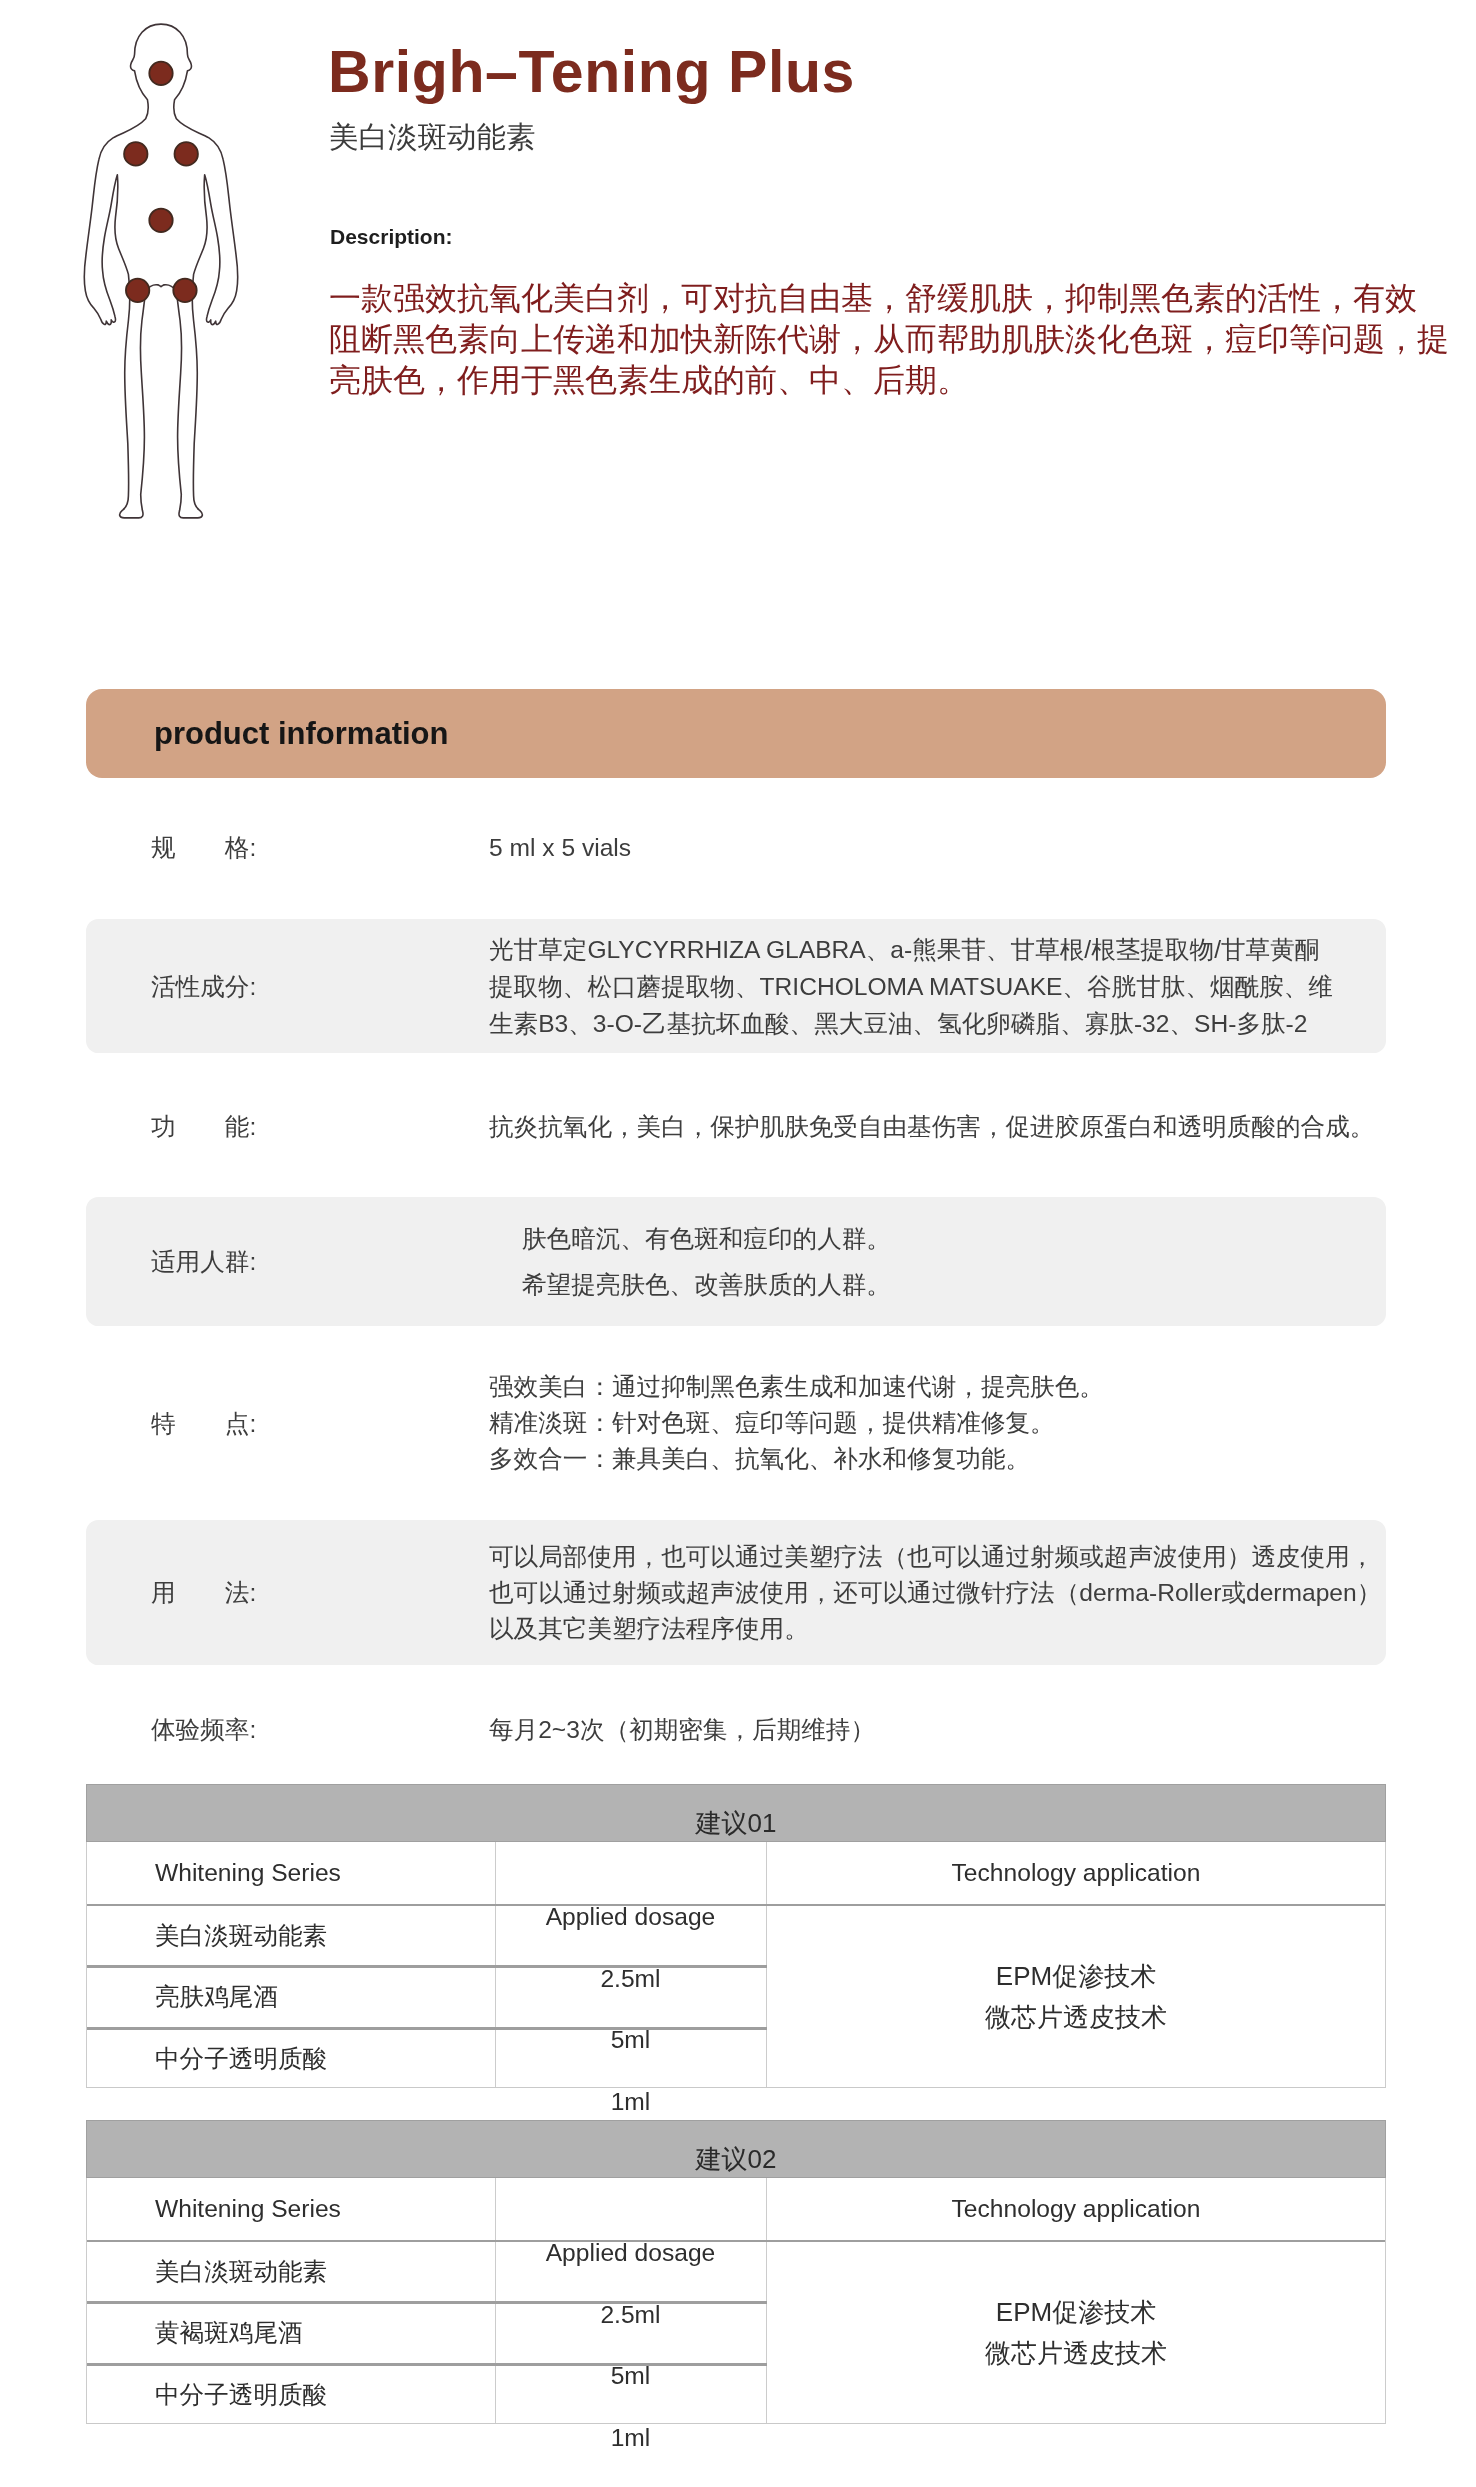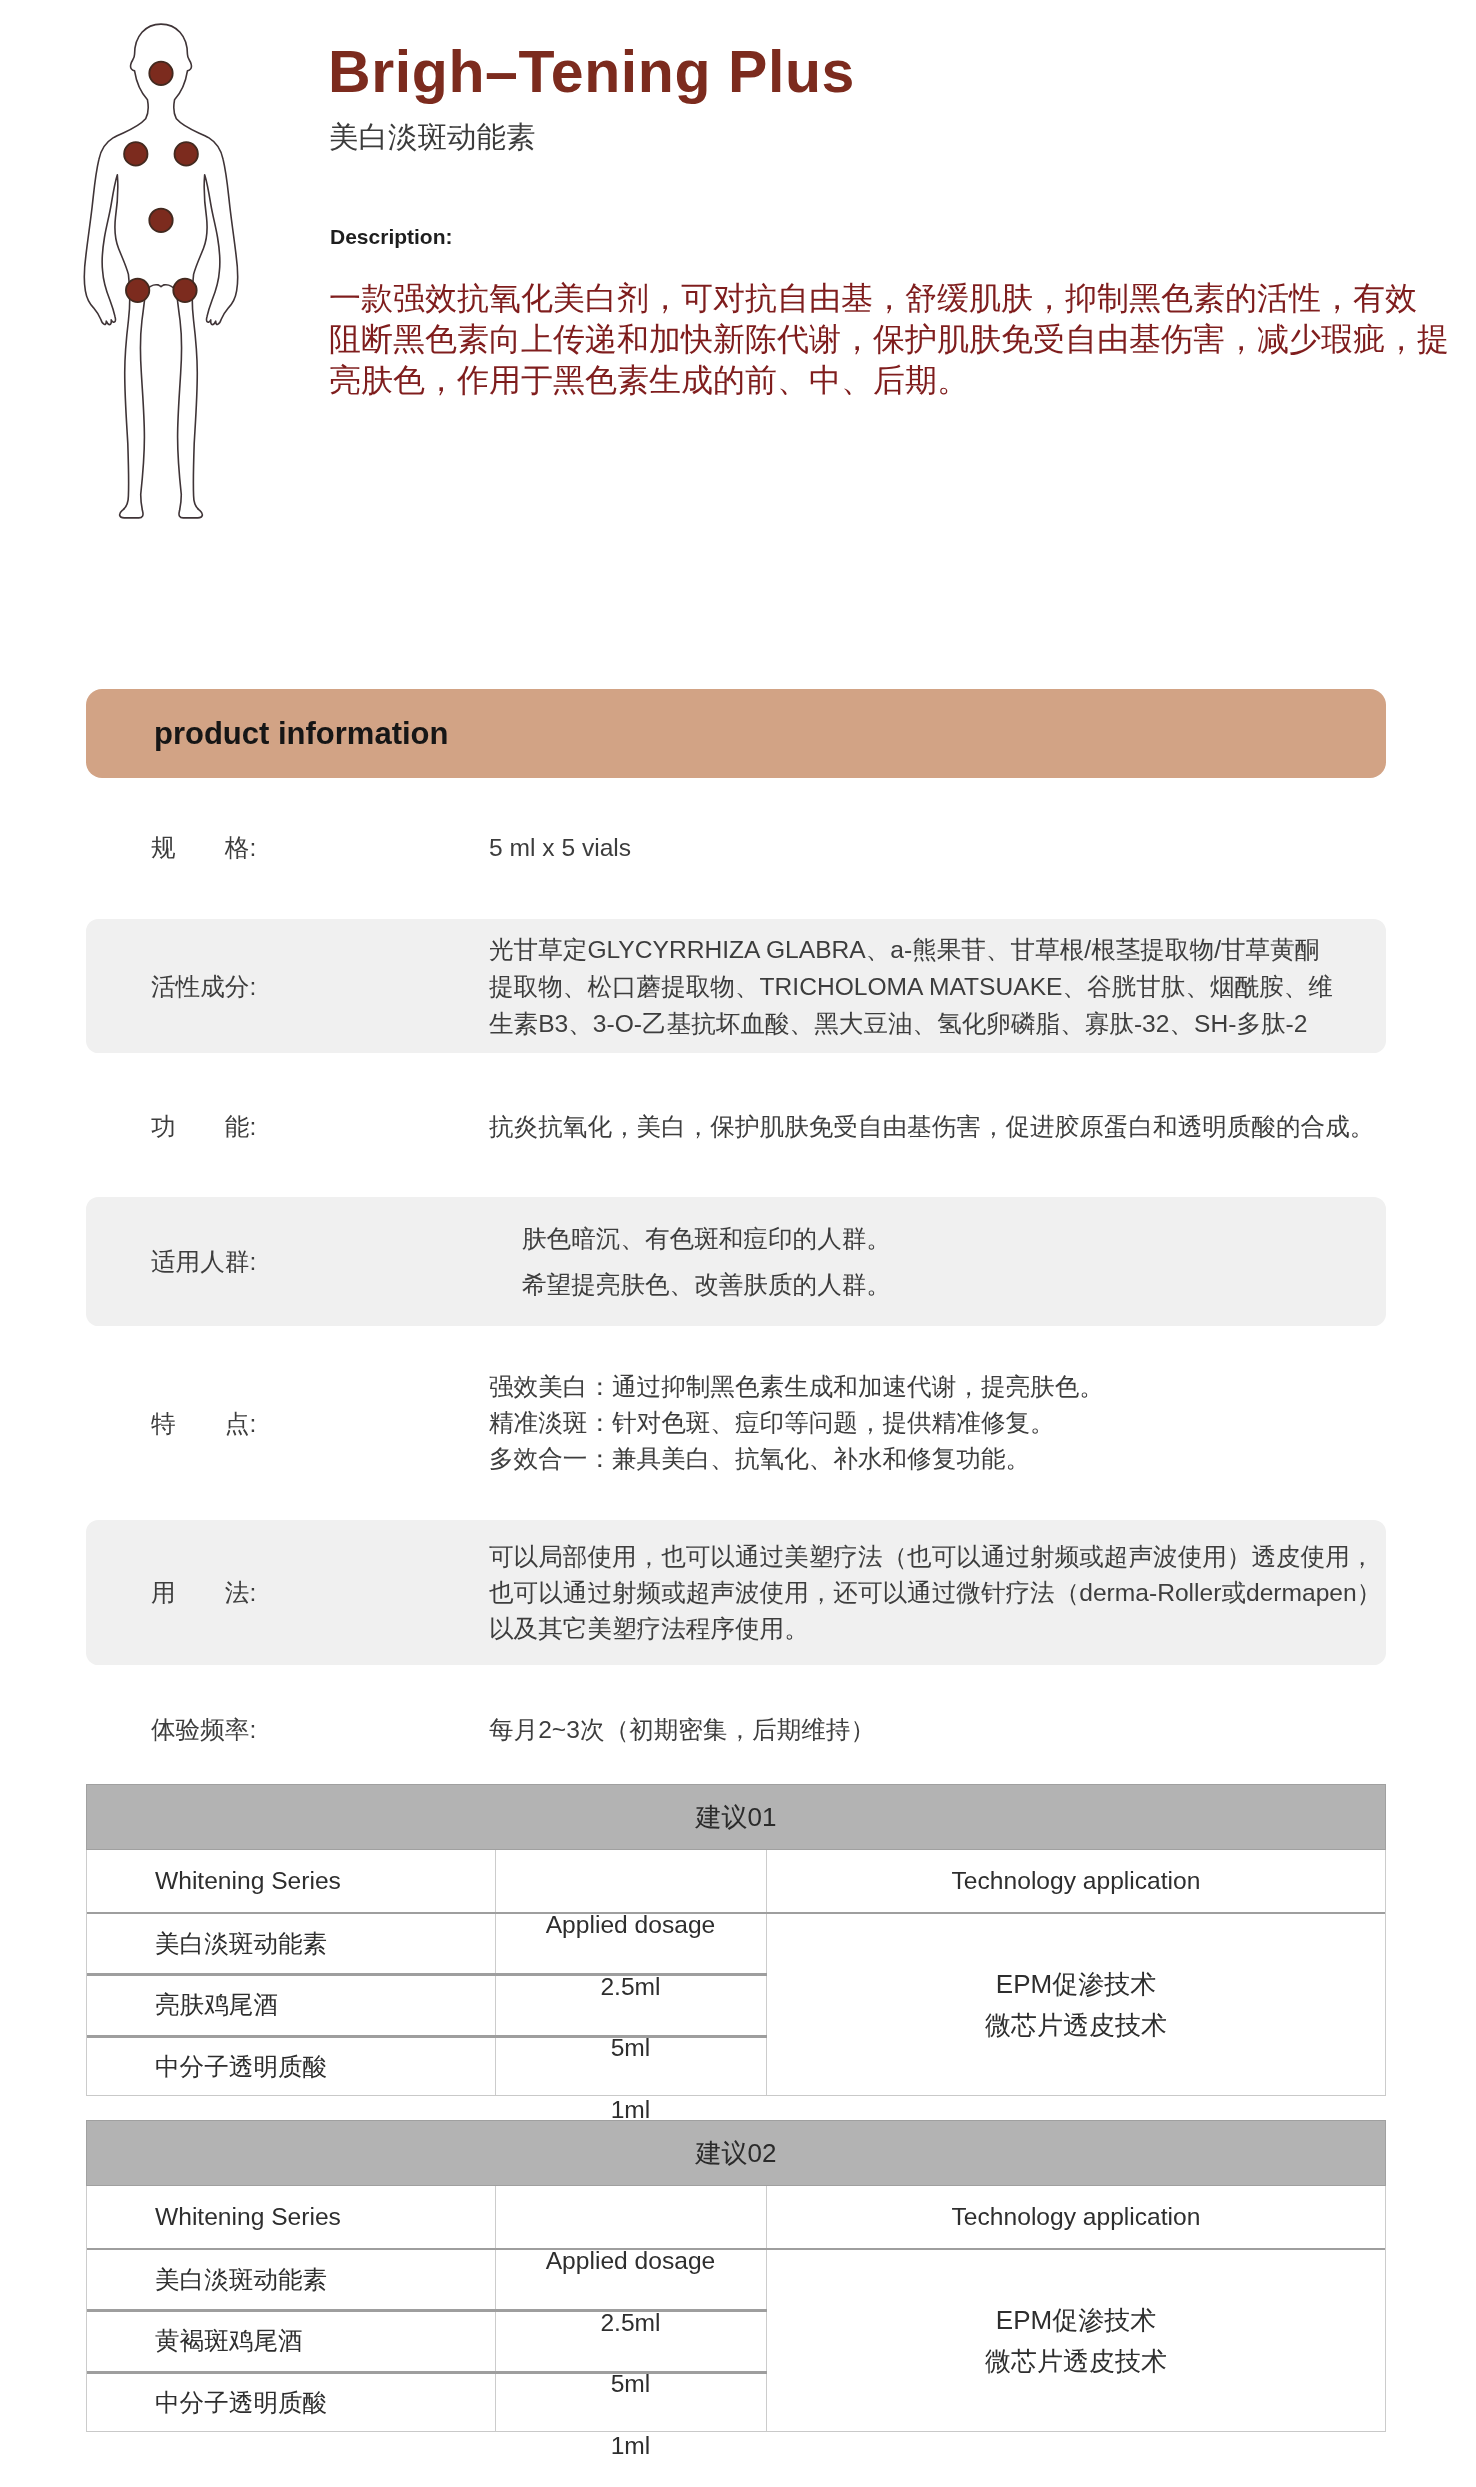--- a/index.html
+++ b/index.html
@@ -25,22 +25,22 @@
   .row .lbl{width:403px;padding-left:65px;box-sizing:border-box;font-size:24.6px;color:#3d3d3d;flex-shrink:0;}
   .row .val{flex:1;font-size:24.6px;color:#3d3d3d;}
   .row .val div{white-space:nowrap;}
   .shade{background:#f0f0f0;border-radius:12.3px;}
   .lh60 div{line-height:37px;}
   .lh75 div{line-height:46px;margin-left:33px;}
   .lh59 div{line-height:36px;}
   
   .tbl{position:absolute;left:86px;width:1300px;}
   .tbl-bar{
-    height:66px;background:#b3b3b3;border:1.2px solid #a0a0a0;box-sizing:border-box;
-    display:flex;align-items:center;justify-content:center;font-size:26px;color:#2b2b2b;
+    height:58px;background:#b3b3b3;border:1.2px solid #a0a0a0;box-sizing:border-box;
+    display:flex;align-items:flex-end;justify-content:center;font-size:26px;color:#2b2b2b;
   }
   .tbl-body{
     position:relative;height:246px;box-sizing:border-box;
     border-left:1.2px solid #cccccc;border-right:1.2px solid #cccccc;border-bottom:1.2px solid #c9c9c9;
   }
   .vdiv{position:absolute;top:0;bottom:0;width:1.2px;background:#cccccc;}
   .vdiv.v1{left:408px;}
   .vdiv.v2{left:679px;}
   .hline{position:absolute;left:0;height:2.5px;background:#9e9e9e;}
   .hline.full{width:100%;height:1.8px;top:62px;}
@@ -107,21 +107,21 @@
       <circle cx="97" cy="441" r="19"></circle>
       <circle cx="174" cy="441" r="19"></circle>
     </g>
   </svg>
 
   <div class="abs title">Brigh–Tening Plus</div>
   <div class="abs subtitle">美白淡斑动能素</div>
   <div class="abs desc-head">Description:</div>
   <div class="abs desc-lines">
     <div>一款强效抗氧化美白剂，可对抗自由基，舒缓肌肤，抑制黑色素的活性，有效</div>
-    <div>阻断黑色素向上传递和加快新陈代谢，保护肌肤免受自由基伤害，减少瑕疵，提</div>
+    <div>阻断黑色素向上传递和加快新陈代谢，从而帮助肌肤淡化色斑，痘印等问题，提</div>
     <div>亮肤色，作用于黑色素生成的前、中、后期。</div>
   </div>
 
   <div class="abs section-bar">
     <span>product information</span>
   </div>
 
   <div class="row" style="top:829px;height:37px;">
     <div class="lbl">规　　格:</div>
     <div class="val">

